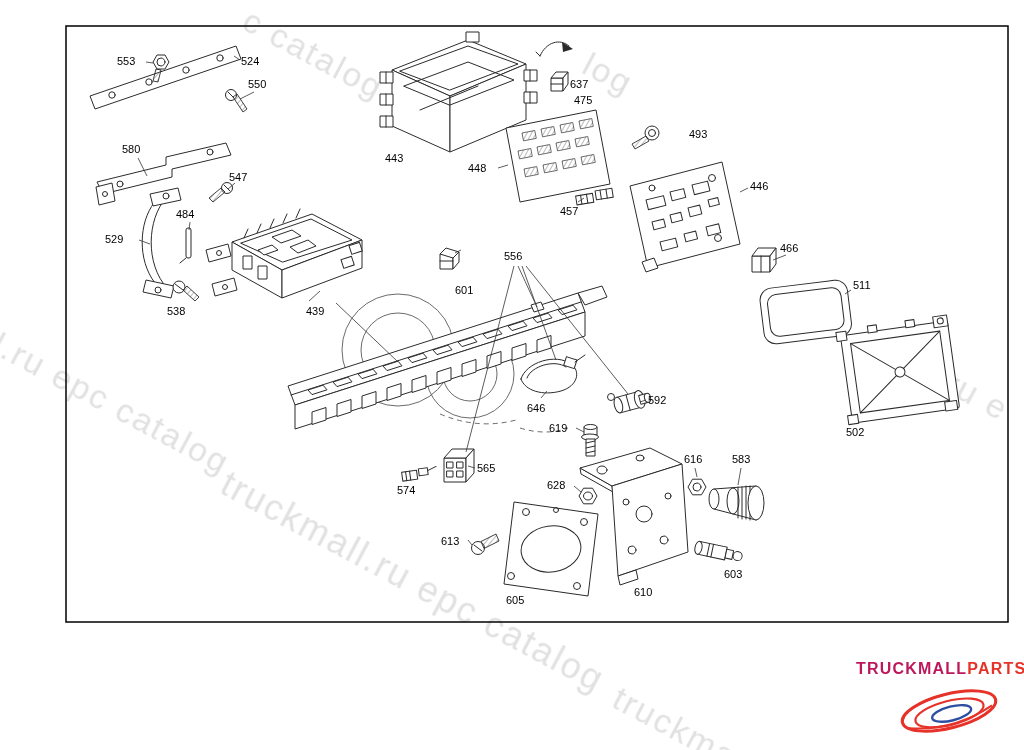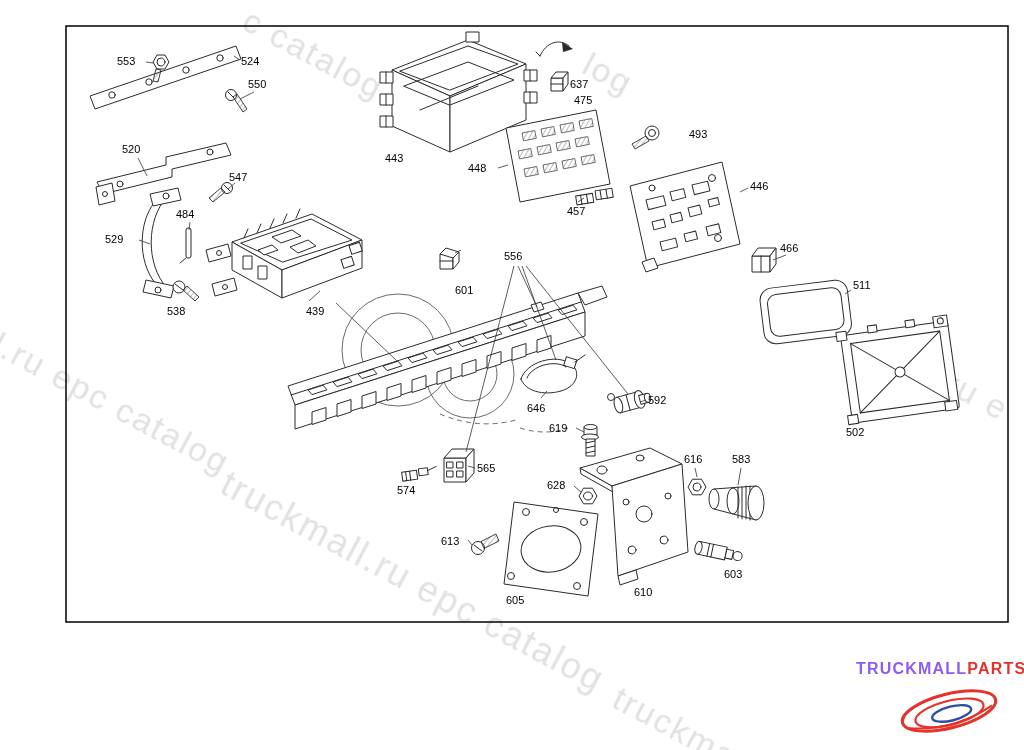--- a/index.html
+++ b/index.html
@@ -9,21 +9,21 @@
   
   .s{fill:none;stroke:#2b2b2b;stroke-width:1;stroke-linejoin:round;stroke-linecap:round;}
   .sw{fill:#fff;stroke:#2b2b2b;stroke-width:1;stroke-linejoin:round;}
   .thin{fill:none;stroke:#5a5a5a;stroke-width:0.9;}
   .ld{fill:none;stroke:#333;stroke-width:0.8;}
   .wm{font-size:34px;letter-spacing:2px;font-family:"Liberation Sans",sans-serif;}
   .wm-big{font-size:36px;letter-spacing:2px;font-family:"Liberation Sans",sans-serif;}
   .part-label{position:absolute;font-size:11px;line-height:16px;color:#000;white-space:nowrap;}
   .logo{position:absolute;left:856px;top:660px;width:164px;height:90px;}
   .logo-line{font-size:16px;font-weight:bold;letter-spacing:1.2px;white-space:nowrap;}
-  .logo-brand{color:#8b5cf6;}
+  .logo-brand{color:#be185d;}
   .logo-accent{color:#e63229;}
   .swirl{position:absolute;left:26px;top:16px;}
 </style>
 </head>
 <body>
 
 <div class="stage">
 
   <svg class="art" width="1024" height="750" viewBox="0 0 1024 750">
     <defs>
@@ -414,31 +414,31 @@
       <line class="ld" x1="741" y1="468" x2="738" y2="485"></line>
       <line class="ld" x1="309" y1="301" x2="320" y2="291"></line>
       <line class="ld" x1="336" y1="303" x2="397" y2="361"></line>
     </g>
   </svg>
 
   <div>
       <div class="part-label" style="left: 117px; top: 53px;">553</div>
       <div class="part-label" style="left: 241px; top: 53px;">524</div>
       <div class="part-label" style="left: 248px; top: 76px;">550</div>
-      <div class="part-label" style="left: 122px; top: 141px;">520</div>
+      <div class="part-label" style="left: 122px; top: 141px;">580</div>
       <div class="part-label" style="left: 229px; top: 169px;">547</div>
       <div class="part-label" style="left: 176px; top: 206px;">484</div>
       <div class="part-label" style="left: 105px; top: 231px;">529</div>
       <div class="part-label" style="left: 167px; top: 303px;">538</div>
       <div class="part-label" style="left: 295px; top: 303px; margin-left: 11px;">439</div>
       <div class="part-label" style="left: 385px; top: 150px;">443</div>
       <div class="part-label" style="left: 468px; top: 160px;">448</div>
       <div class="part-label" style="left: 574px; top: 48px; margin-top: 44px;">475</div>
       <div class="part-label" style="left: 570px; top: 76px;">637</div>
-      <div class="part-label" style="left: 560px; top: 203px; margin-left: 7px;">457</div>
+      <div class="part-label" style="left: 560px; top: 203px;">457</div>
       <div class="part-label" style="left: 657px; top: 126px; margin-left: 32px;">493</div>
       <div class="part-label" style="left: 750px; top: 178px;">446</div>
       <div class="part-label" style="left: 780px; top: 240px;">466</div>
       <div class="part-label" style="left: 853px; top: 277px;">511</div>
       <div class="part-label" style="left: 846px; top: 424px;">502</div>
       <div class="part-label" style="left: 455px; top: 234px; margin-top: 48px;">601</div>
       <div class="part-label" style="left: 504px; top: 248px;">556</div>
       <div class="part-label" style="left: 527px; top: 400px;">646</div>
       <div class="part-label" style="left: 648px; top: 392px;">592</div>
       <div class="part-label" style="left: 549px; top: 420px;">619</div>

